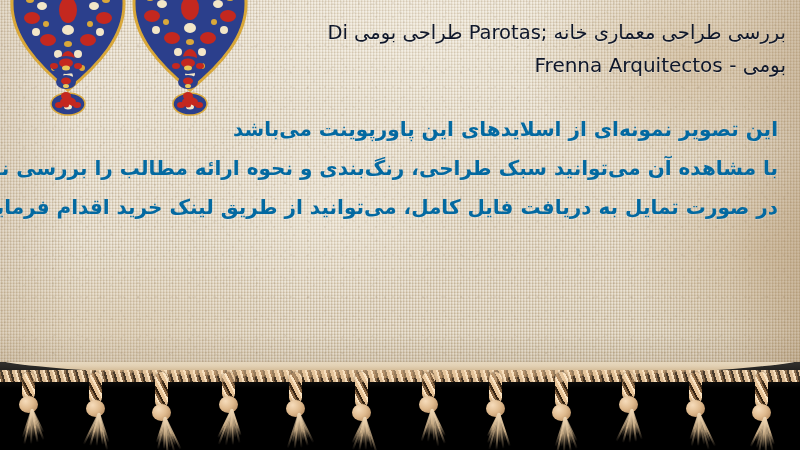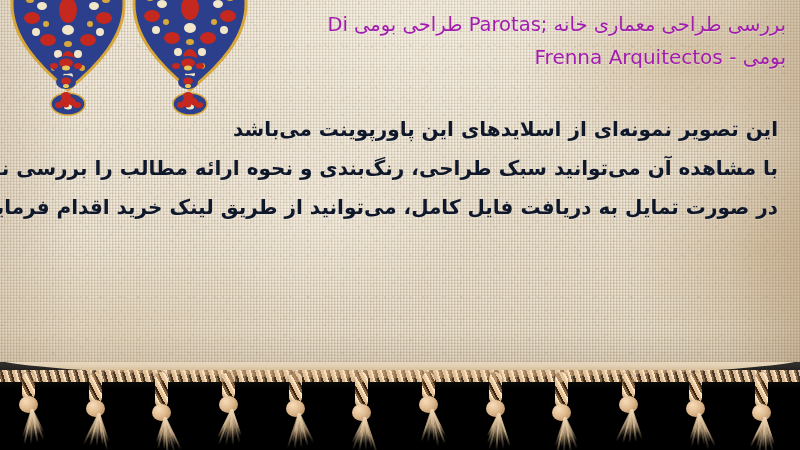--- a/index.html
+++ b/index.html
@@ -63,41 +63,41 @@
       linear-gradient(0deg,   rgba(120,92,58,.16) 0%, rgba(0,0,0,0) 12%);
     pointer-events:none;
   }
 
   
   .motif { position:absolute; }
 
   
   #title {
     position:absolute;
-    right:14px; top:8px;
+    right:14px; top:16px;
     width:660px;
     text-align:right;
     direction:rtl;
-    color:#a21caf;
+    color:#0f172a;
     font-family:"DejaVu Sans", sans-serif;
     font-size:19.5px;
     line-height:33px;
     letter-spacing:0px;
     text-shadow:0 1px 0 rgba(255,255,255,.30);
   }
   #title .ln { display:block; white-space:nowrap; }
   #title .ln2 { font-size:20px; }
 
   #body {
     position:absolute;
     right:22px; top:110px;
     width:760px;
     text-align:right;
     direction:rtl;
-    color:#0f172a;
+    color:#0369a1;
     font-family:"DejaVu Sans", sans-serif;
     font-size:20px;
     font-weight:bold;
     line-height:39px;
     text-shadow:0 1px 1px rgba(255,255,255,.25);
   }
   #body .bl { display:block; white-space:nowrap; }
 
   
   .fringe-zone {

